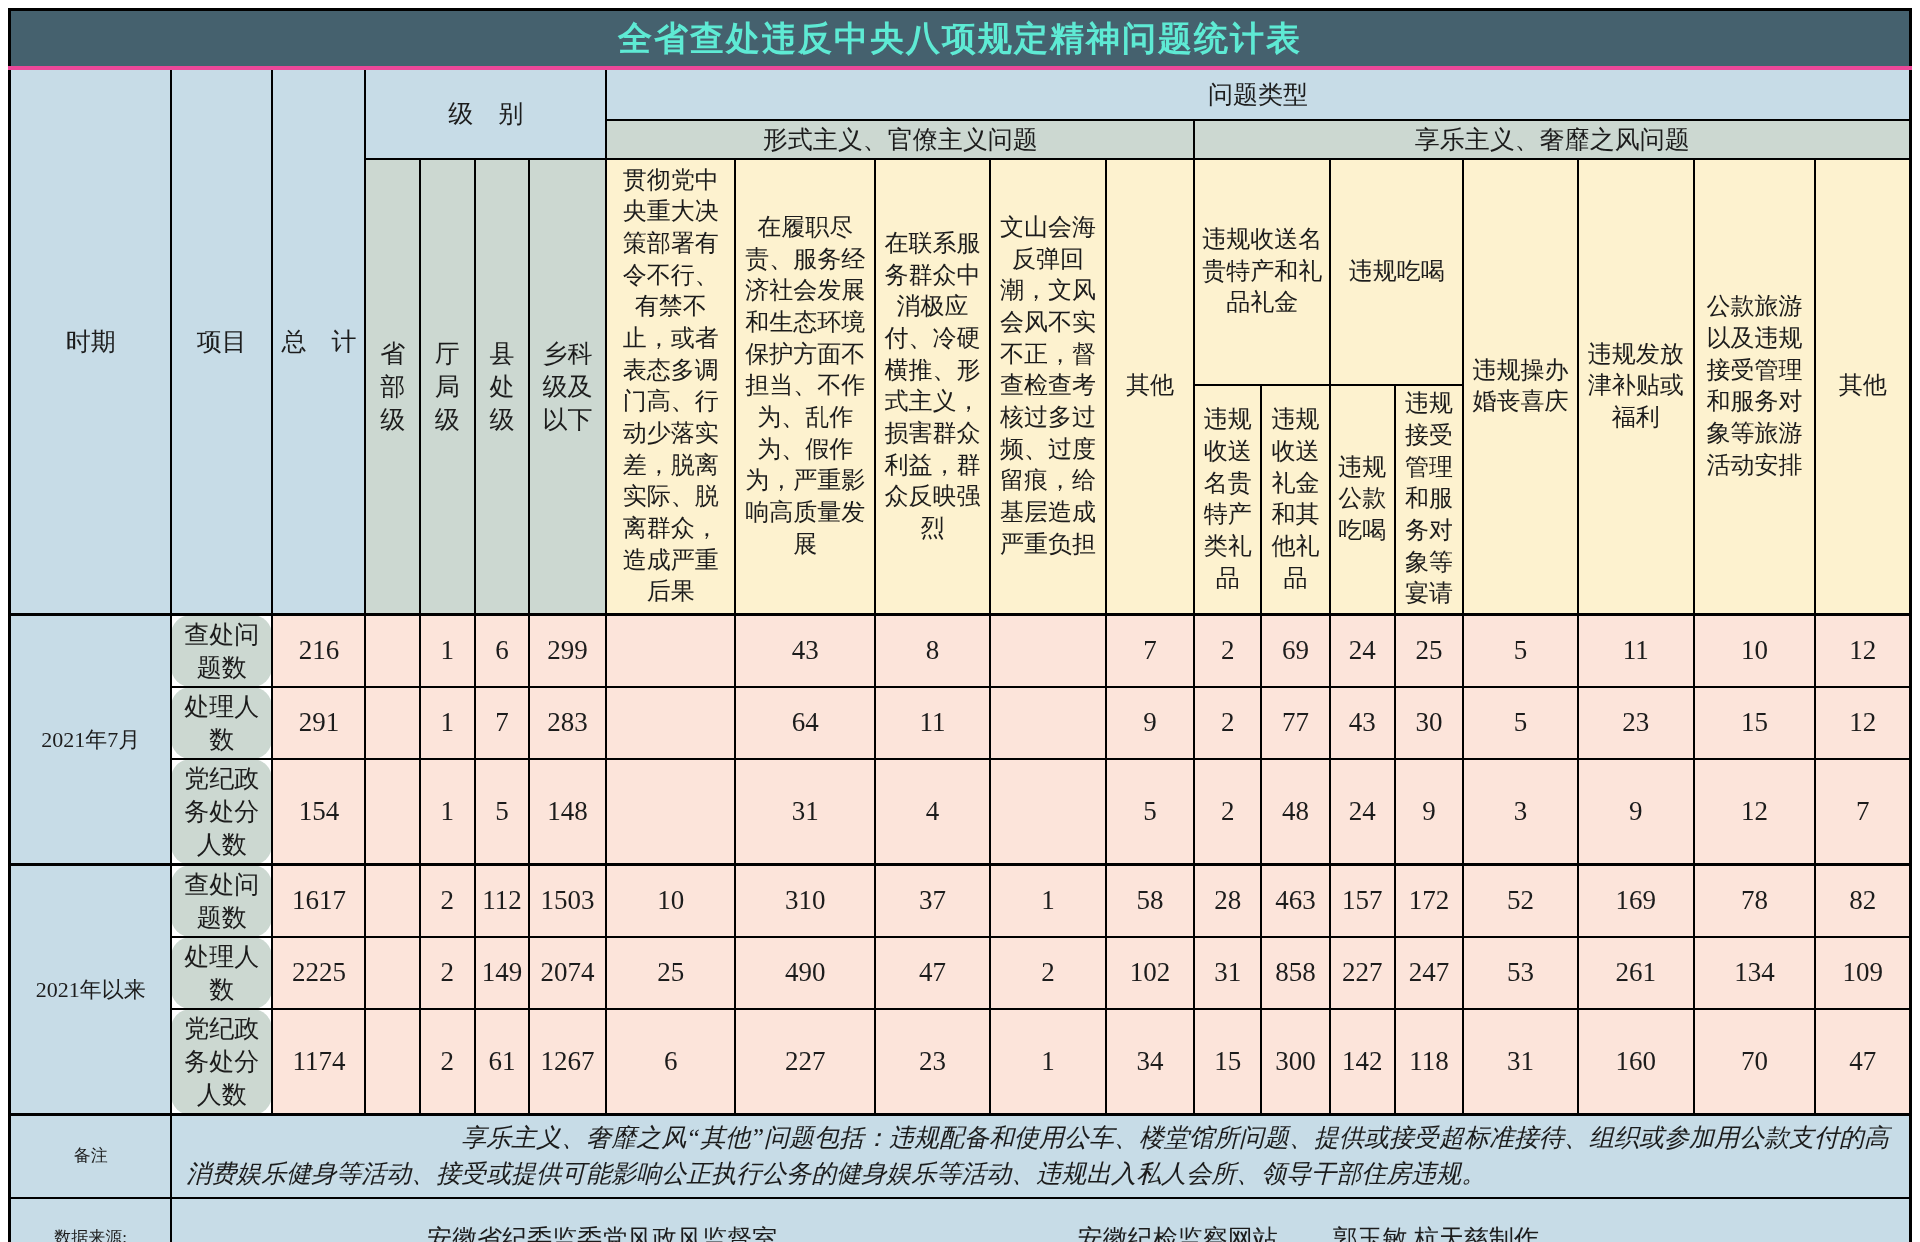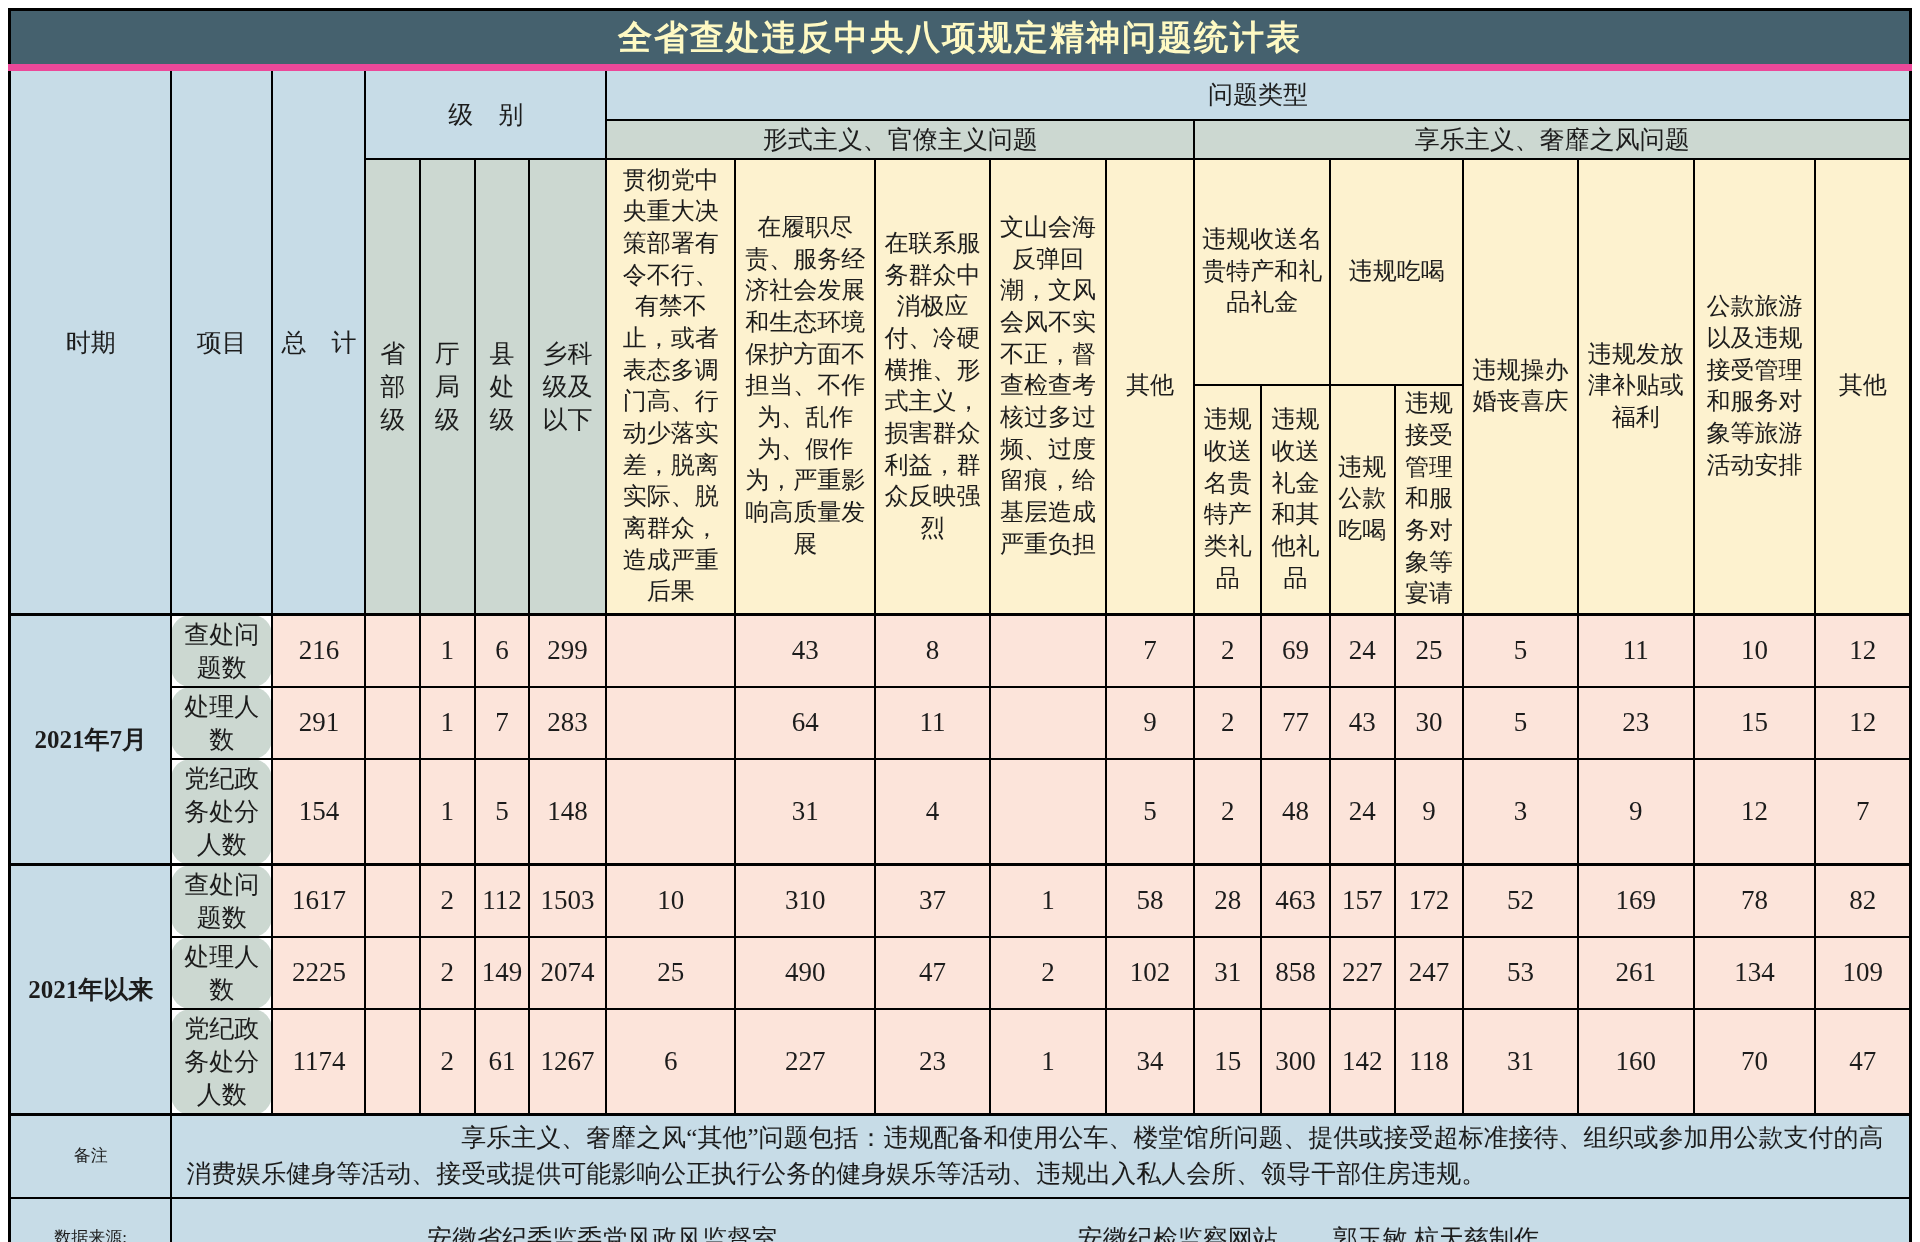--- a/index.html
+++ b/index.html
@@ -1,35 +1,35 @@
 <!DOCTYPE html>
 <html lang="zh"><head>
 <meta charset="utf-8">
 <style>
   html,body{margin:0;padding:0;background:#ffffff;}
   body{padding:8px;font-family:"Liberation Serif","DejaVu Serif",serif;}
   table{border-collapse:collapse;table-layout:fixed;width:1904px;height:1224px;border:3px solid #000;}
   td{border:2px solid #000;text-align:center;vertical-align:middle;padding:2px 4px;
      color:#1c1c1c;word-break:break-all;line-height:1.32;}
-  .title-cell{background:#45616e;color:#fef9c3;font-family:"Liberation Sans","DejaVu Sans",sans-serif;
-     font-weight:bold;font-size:34px;letter-spacing:2px;border-bottom:7px solid #ec4899;}
+  .title-cell{background:#45616e;color:#5eead4;font-family:"Liberation Sans","DejaVu Sans",sans-serif;
+     font-weight:bold;font-size:34px;letter-spacing:2px;border-bottom:4px solid #ec4899;}
   .blue{background:#c7dce7;}
   .green{background:#ccd8d1;}
   .yellow{background:#fdf2cf;}
   .pink{background:#fce4da;}
   .hd{font-size:25px;}
   .hd-sm{font-size:24px;}
   .num{font-size:27px;}
   .item{font-size:25px;border-radius:20px;}
-  .period{font-size:25px;font-weight:bold;}
+  .period{font-size:22px;}
   tr.hrow-top td{border-bottom:2px solid #000;}
   tr.data-sep td{border-top:3px solid #000;}
   .remark-label,.source-label{font-size:17px;}
   .remark-text{text-align:left;font-size:25px;padding:4px 14px;}
-  .remark-text p{margin:0;text-indent:11em;line-height:1.45;}
+  .remark-text p{margin:0;text-indent:11em;line-height:1.45;font-style:italic;}
   .source-cell{padding:0 0;}
   .source-flex{display:flex;align-items:center;width:100%;font-size:25px;}
   .source-left{margin-left:255px;}
   .source-site{margin-left:auto;}
   .source-makers{margin-left:55px;margin-right:370px;}
 </style>
 </head>
 <body>
 
 <table>

